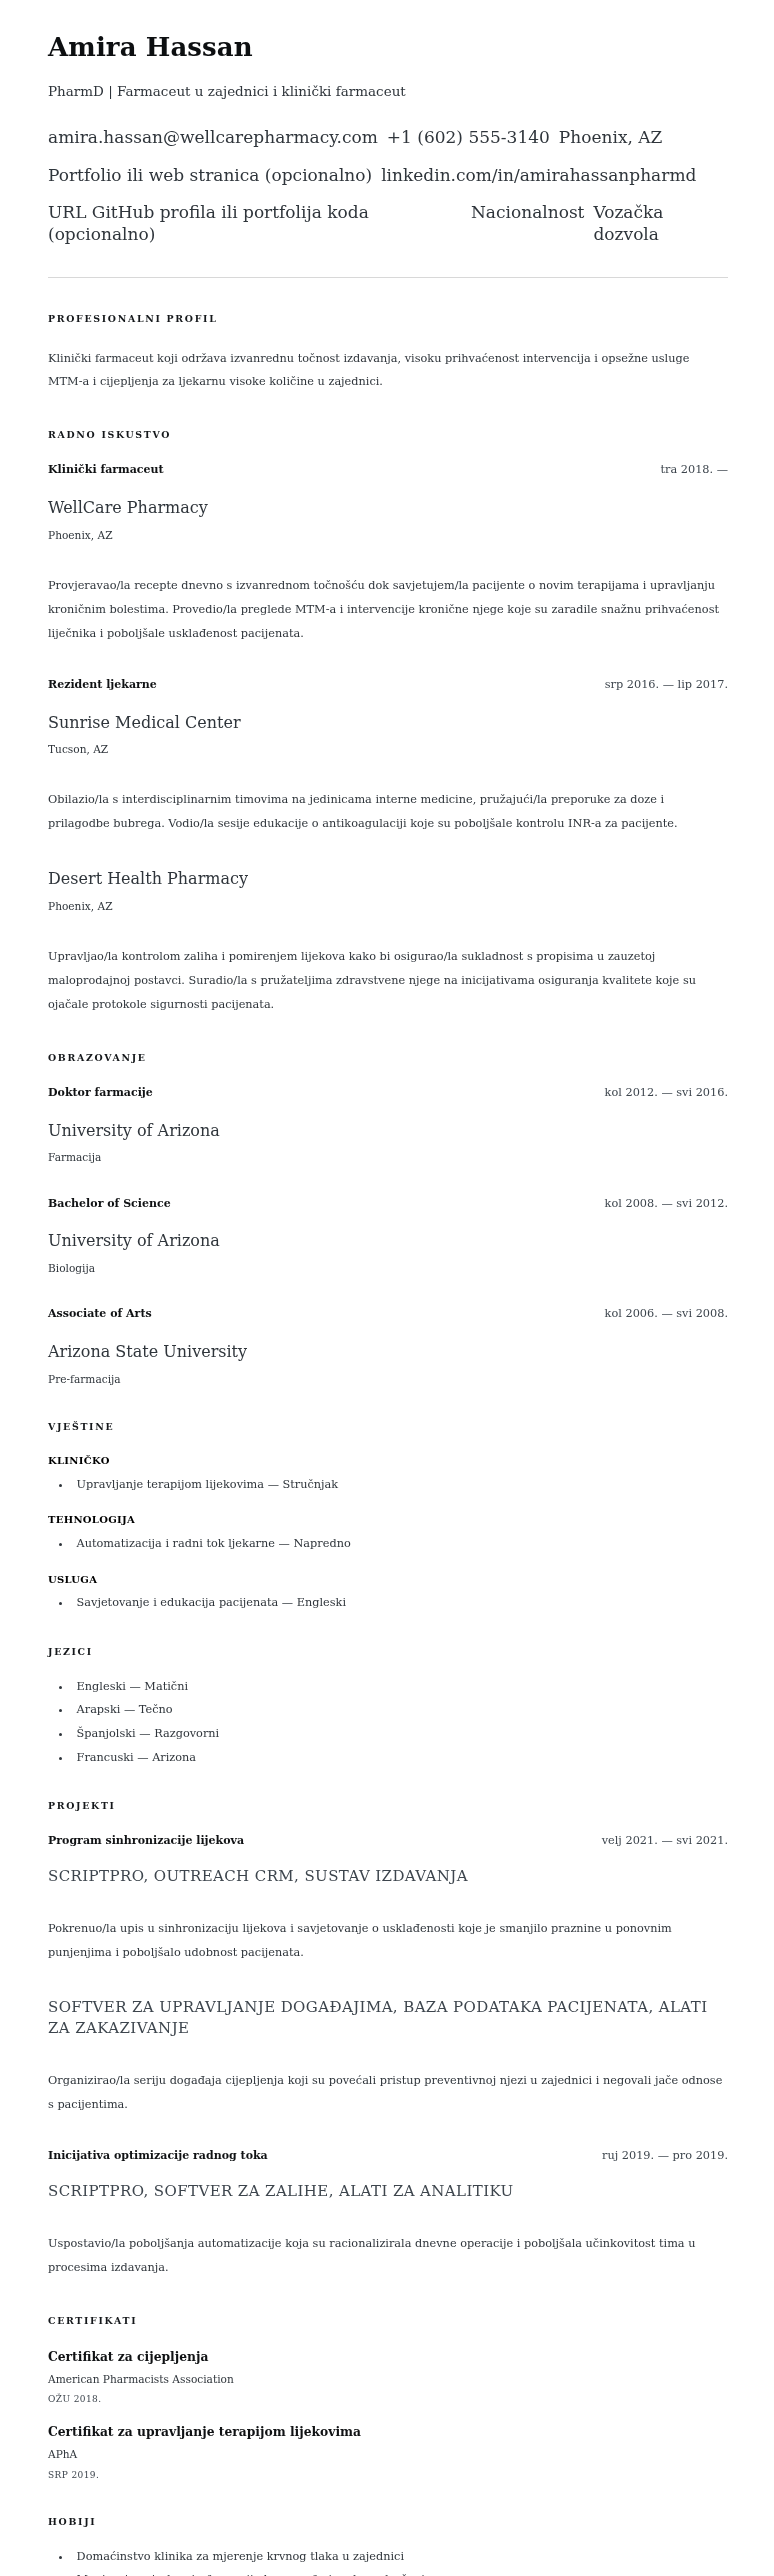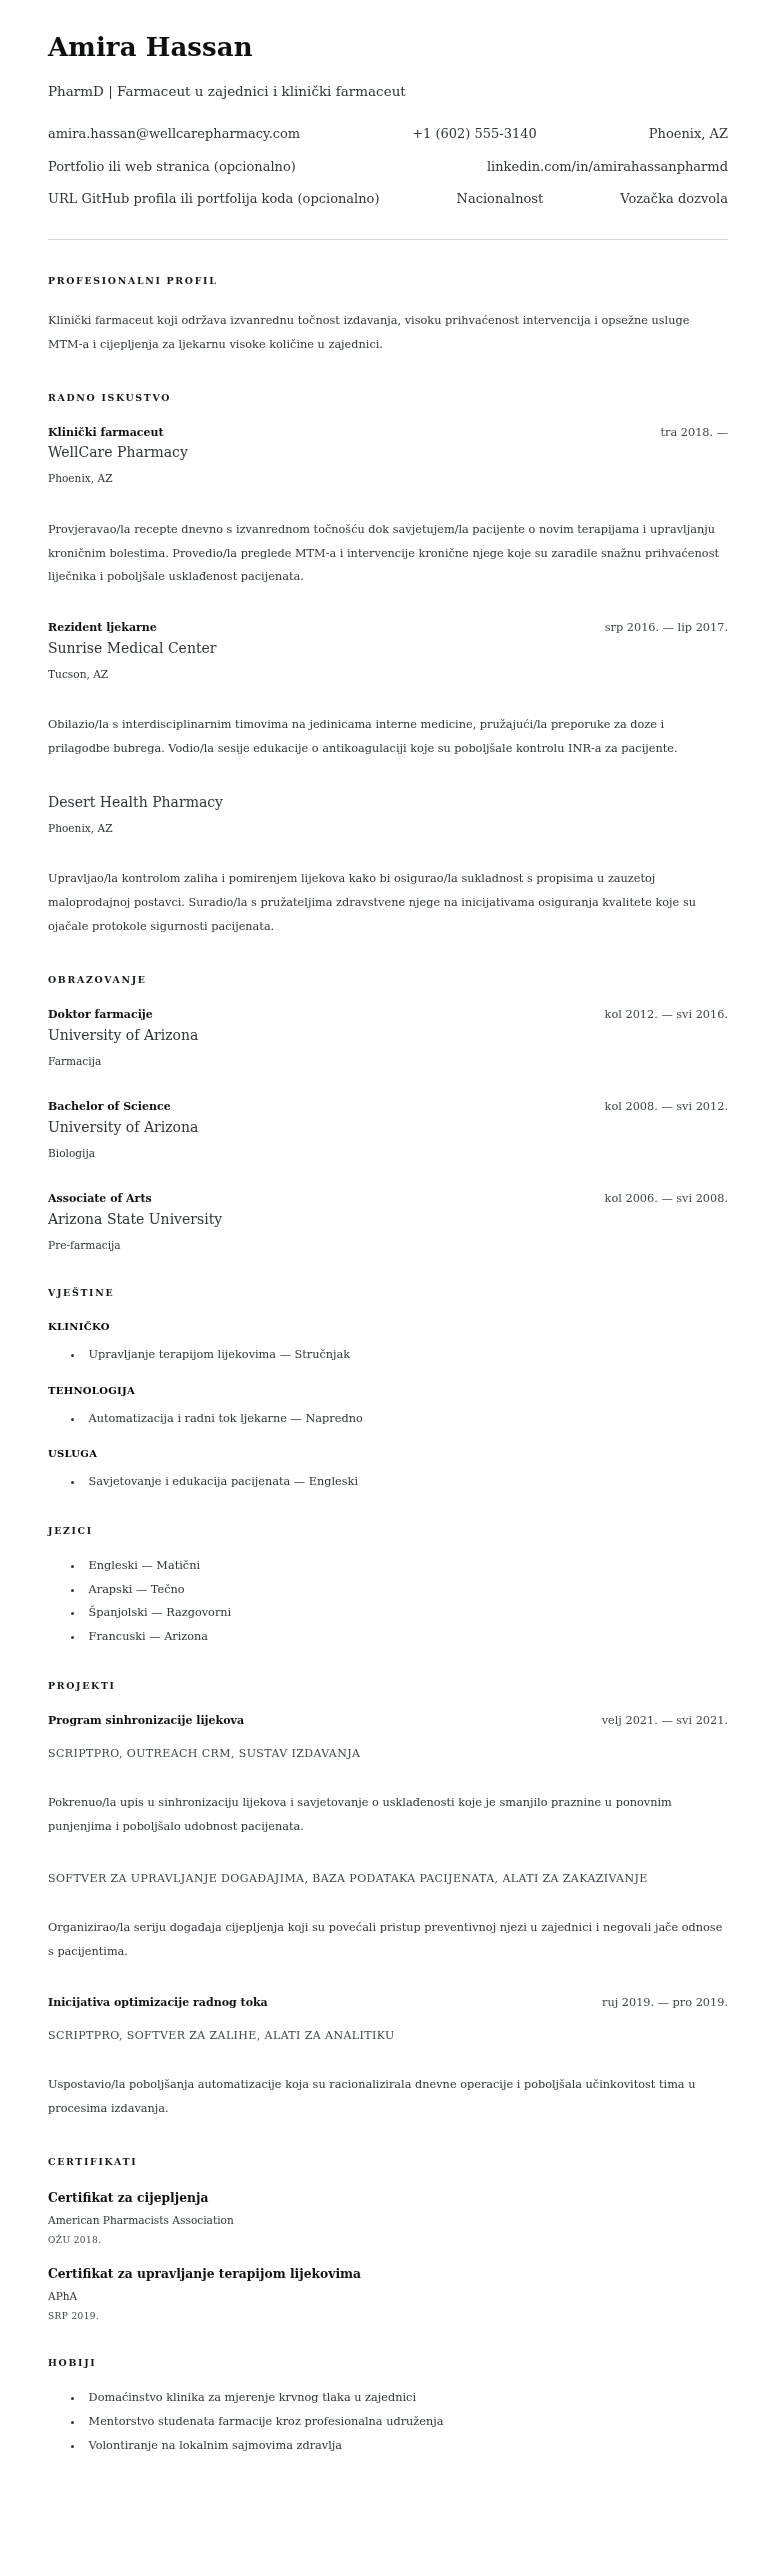--- a/index.html
+++ b/index.html
@@ -37,24 +37,23 @@
     margin:19.4px 0 0 0;
     font-size:13.5px;
     line-height:1.3;
     color:var(--body-color);
   }
   .contact-row{
     display:flex;
     flex-wrap:nowrap;
     gap:9px;
     margin-top:15.5px;
-    font-size:13px;
+    font-size:17px;
     line-height:1.3;
     color:var(--body-color);
-    justify-content:space-between;
   }
   .contact-row.first{margin-top:26px;}
   hr.divider{
     border:none;
     border-top:1.3px solid var(--divider-color);
     margin:31px 0 0 0;
   }
   
   section{margin-top:35px;}
   h2.section-heading{
@@ -85,43 +84,43 @@
     font-size:11px;
     font-weight:bold;
     color:#101214;
     line-height:1.25;
   }
   .entry-dates{
     font-size:11.3px;
     color:var(--meta-color);
     white-space:nowrap;
   }
-  .entry-company{margin-top:4px;font-size:14px;color:var(--body-color);line-height:1.35;}
+  .entry-company{margin-top:20px;font-size:16px;color:var(--body-color);line-height:1.35;}
   .entry-location{margin-top:9px;font-size:10.6px;color:var(--body-color);line-height:1.35;}
   .entry .body-text{margin-top:32px;}
   .entry-stack{
     margin-top:18px;
-    font-size:11px;
+    font-size:15px;
     letter-spacing:0.4px;
     color:var(--meta-color);
     line-height:1.4;
   }
   .entry .proj-desc{margin-top:30px;}
   
   .skill-category{margin-top:22px;}
   .skill-category:first-of-type{margin-top:0;}
   h3.category-heading{
     margin:0 0 11.6px 0;
     font-size:10px;
     font-weight:bold;
     color:#000000;
     letter-spacing:0.3px;
   }
   ul.bullet-list{
-    margin:16px;
+    margin:4px;
     padding:0 0 0 19.4px;
     list-style:disc outside;
   }
   ul.bullet-list li{
     font-size:11.3px;
     line-height:1.3;
     color:var(--body-color);
     margin-bottom:9px;
     padding-left:5.2px;
   }

